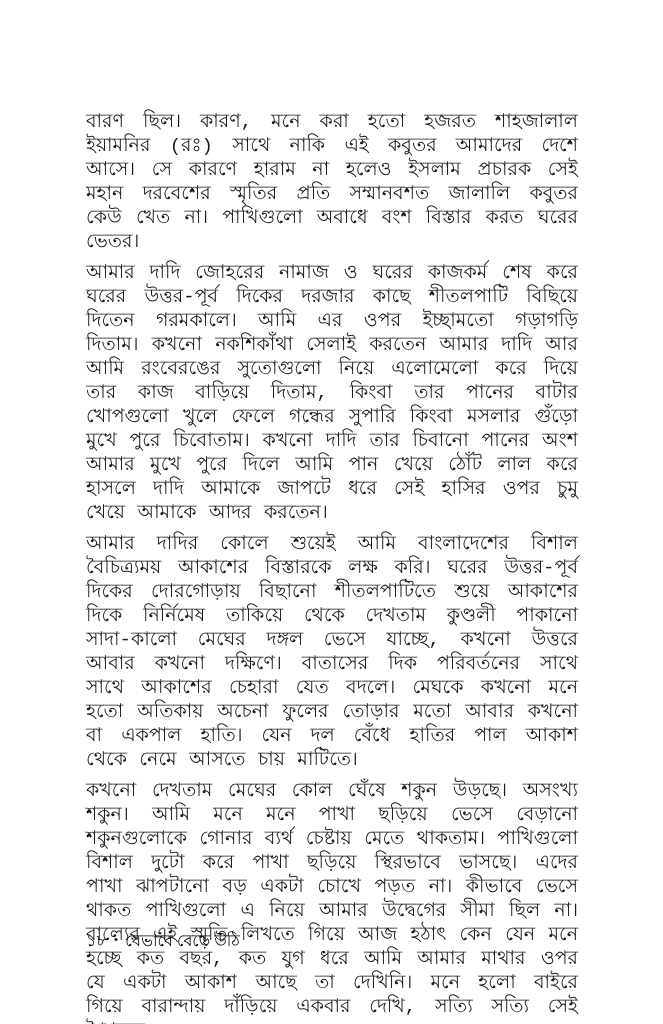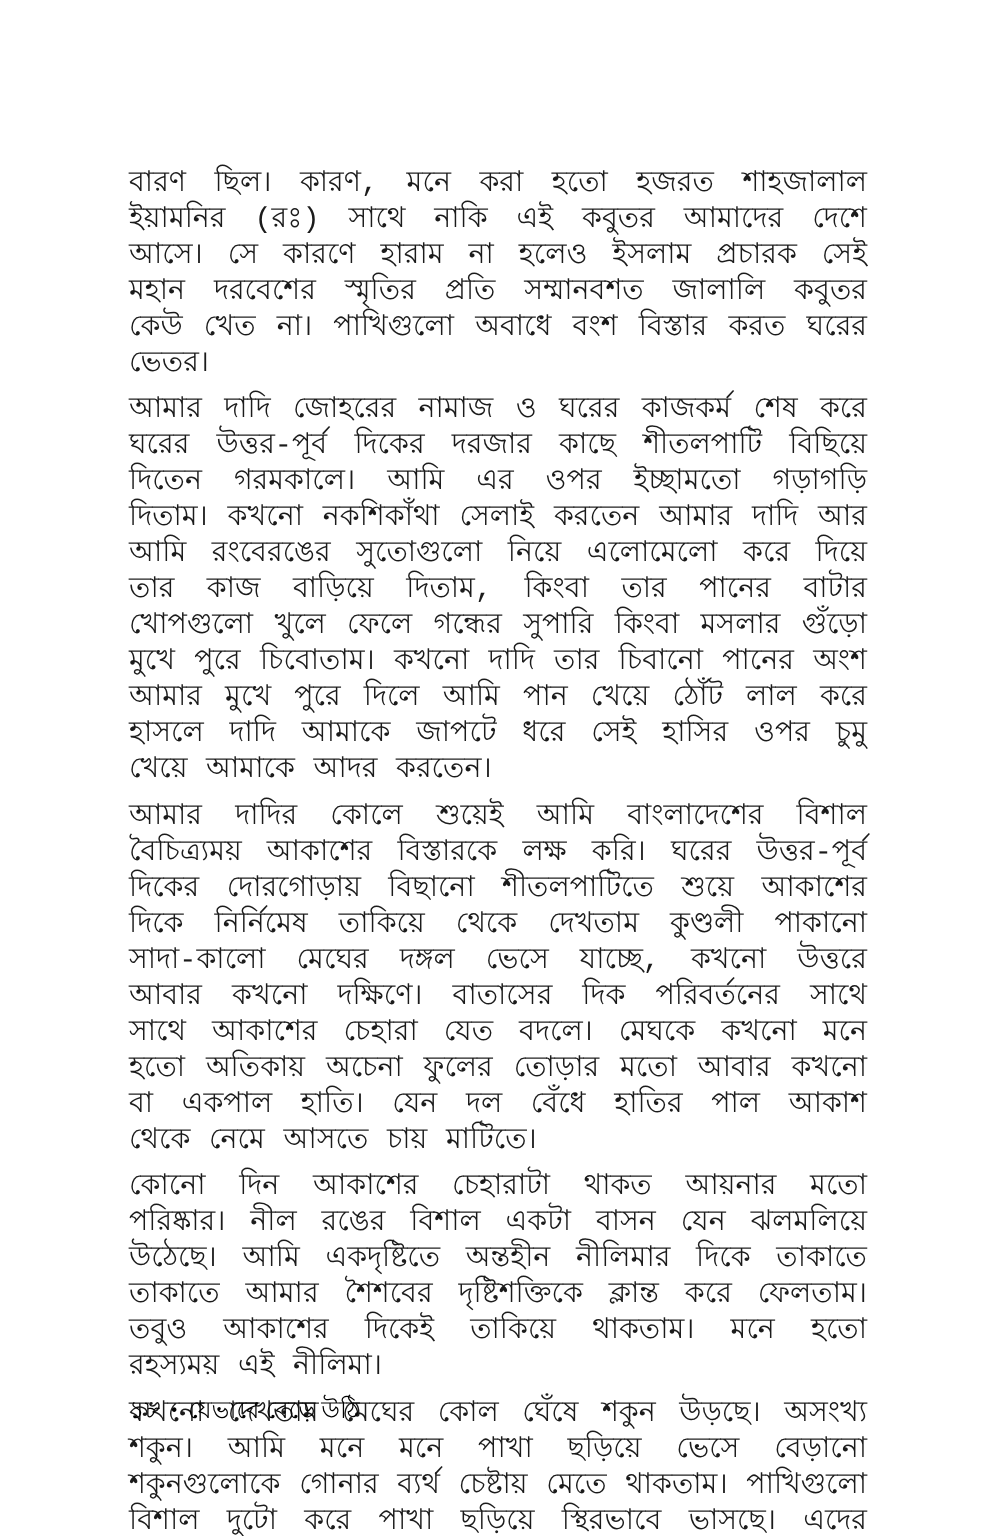--- a/index.html
+++ b/index.html
@@ -48,21 +48,20 @@
     top: -1px;
   }
 </style>
 </head>
 <body>
 
 <div class="page-text">
   <p>বারণ ছিল। কারণ, মনে করা হতো হজরত শাহজালাল ইয়ামনির (রঃ) সাথে নাকি এই কবুতর আমাদের দেশে আসে। সে কারণে হারাম না হলেও ইসলাম প্রচারক সেই মহান দরবেশের স্মৃতির প্রতি সম্মানবশত জালালি কবুতর কেউ খেত না। পাখিগুলো অবাধে বংশ বিস্তার করত ঘরের ভেতর।</p>
   <p>আমার দাদি জোহরের নামাজ ও ঘরের কাজকর্ম শেষ করে ঘরের উত্তর-পূর্ব দিকের দরজার কাছে শীতলপাটি বিছিয়ে দিতেন গরমকালে। আমি এর ওপর ইচ্ছামতো গড়াগড়ি দিতাম। কখনো নকশিকাঁথা সেলাই করতেন আমার দাদি আর আমি রংবেরঙের সুতোগুলো নিয়ে এলোমেলো করে দিয়ে তার কাজ বাড়িয়ে দিতাম, কিংবা তার পানের বাটার খোপগুলো খুলে ফেলে গন্ধের সুপারি কিংবা মসলার গুঁড়ো মুখে পুরে চিবোতাম। কখনো দাদি তার চিবানো পানের অংশ আমার মুখে পুরে দিলে আমি পান খেয়ে ঠোঁট লাল করে হাসলে দাদি আমাকে জাপটে ধরে সেই হাসির ওপর চুমু খেয়ে আমাকে আদর করতেন।</p>
   <p>আমার দাদির কোলে শুয়েই আমি বাংলাদেশের বিশাল বৈচিত্র্যময় আকাশের বিস্তারকে লক্ষ করি। ঘরের উত্তর-পূর্ব দিকের দোরগোড়ায় বিছানো শীতলপাটিতে শুয়ে আকাশের দিকে নির্নিমেষ তাকিয়ে থেকে দেখতাম কুণ্ডলী পাকানো সাদা-কালো মেঘের দঙ্গল ভেসে যাচ্ছে, কখনো উত্তরে আবার কখনো দক্ষিণে। বাতাসের দিক পরিবর্তনের সাথে সাথে আকাশের চেহারা যেত বদলে। মেঘকে কখনো মনে হতো অতিকায় অচেনা ফুলের তোড়ার মতো আবার কখনো বা একপাল হাতি। যেন দল বেঁধে হাতির পাল আকাশ থেকে নেমে আসতে চায় মাটিতে।</p>
-  <p>কোনো দিন আকাশের চেহারাটা থাকত আয়নার মতো পরিষ্কার। নীল রঙের বিশাল একটা বাসন যেন ঝলমলিয়ে উঠেছে। আমি একদৃষ্টিতে অন্তহীন নীলিমার দিকে তাকাতে তাকাতে আমার শৈশবের দৃষ্টিশক্তিকে ক্লান্ত করে ফেলতাম। তবুও আকাশের দিকেই তাকিয়ে থাকতাম। মনে হতো রহস্যময় এই নীলিমা।</p>
   <p>কখনো দেখতাম মেঘের কোল ঘেঁষে শকুন উড়ছে। অসংখ্য শকুন। আমি মনে মনে পাখা ছড়িয়ে ভেসে বেড়ানো শকুনগুলোকে গোনার ব্যর্থ চেষ্টায় মেতে থাকতাম। পাখিগুলো বিশাল দুটো করে পাখা ছড়িয়ে স্থিরভাবে ভাসছে। এদের পাখা ঝাপটানো বড় একটা চোখে পড়ত না। কীভাবে ভেসে থাকত পাখিগুলো এ নিয়ে আমার উদ্বেগের সীমা ছিল না। বাল্যের এই স্মৃতি লিখতে গিয়ে আজ হঠাৎ কেন যেন মনে হচ্ছে কত বছর, কত যুগ ধরে আমি আমার মাথার ওপর যে একটা আকাশ আছে তা দেখিনি। মনে হলো বাইরে গিয়ে বারান্দায় দাঁড়িয়ে একবার দেখি, সত্যি সত্যি সেই শৈশবের</p>
 </div>
 
 <div class="page-footer">
   <span>১৮</span>
   <span class="bullet">•</span>
   <span>যেভাবে বেড়ে উঠি</span>
 </div>
 
 </body></html>

